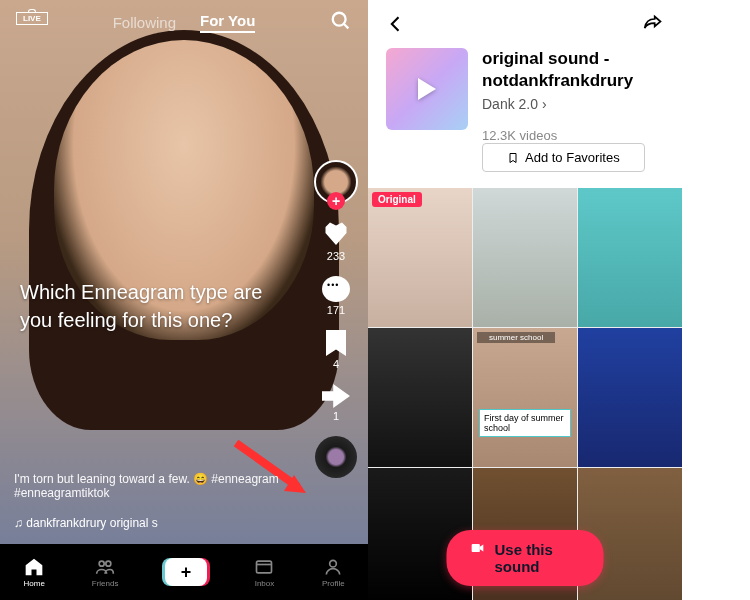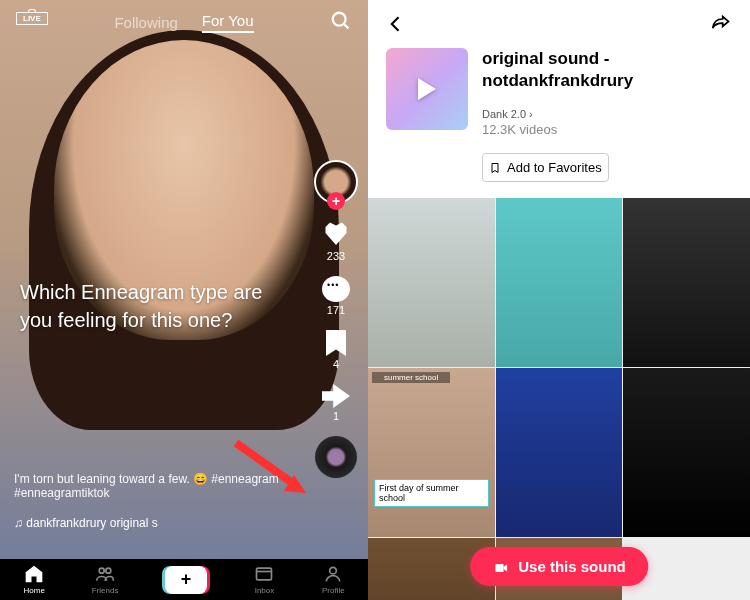--- a/index.html
+++ b/index.html
@@ -1,73 +1,73 @@
 <!DOCTYPE html>
 <html><head>
 <meta charset="utf-8">
 <style>
 *{margin:0;padding:0;box-sizing:border-box;font-family:-apple-system,BlinkMacSystemFont,sans-serif}
 body{width:750px;height:600px;display:flex;background:#fff;overflow:hidden}
 .phone{position:relative;overflow:hidden}
 .phone-left{width:368px;height:600px;background:linear-gradient(180deg,#c9a88e 0%,#b89b82 40%,#6b7a9e 100%);color:#fff}
-.phone-right{width:382px;height:600px;background:#fff;color:#000;position:relative}
+.phone-right{width:314px;height:600px;background:#fff;color:#000;position:relative}
 .top-nav{position:absolute;top:12px;left:0;right:0;display:flex;align-items:center;justify-content:center;gap:24px;z-index:10}
 .live-box{position:absolute;left:16px;top:12px;border:1.5px solid #fff;border-radius:0;padding:1px 6px;font-size:8px;font-weight:700}
 .live-box::before{content:'';position:absolute;top:-4px;left:50%;transform:translateX(-50%);width:6px;height:3px;border:1.5px solid #fff;border-bottom:none;border-radius:3px 3px 0 0}
 .tab{font-size:15px;color:rgba(255,255,255,.6)}
-.tab.active{color:#fff;font-weight:400;border-bottom:2.5px solid #fff;padding-bottom:2px}
+.tab.active{color:#fff;font-weight:700;border-bottom:2.5px solid #fff;padding-bottom:2px}
 .search-ico{position:absolute;right:16px;top:10px}
 .face{position:absolute;top:40px;left:50%;transform:translateX(-50%);width:260px;height:300px;border-radius:50% 50% 45% 45%;background:radial-gradient(ellipse at 50% 35%,#e8c5a8 0%,#d4a888 60%,#3a2818 75%);overflow:hidden}
 .hair{position:absolute;top:30px;left:50%;transform:translateX(-50%);width:310px;height:400px;background:#2a1810;border-radius:50% 50% 20% 20%}
 .caption{position:absolute;top:278px;left:20px;right:88px;font-size:20px;line-height:1.4;text-shadow:0 1px 3px rgba(0,0,0,.4);font-weight:500}
 .meta{position:absolute;bottom:70px;left:14px;right:80px;font-size:13px}
 .username{font-weight:600;margin-bottom:6px}
 .desc{font-size:12px;opacity:.95;margin-bottom:16px}
 .music{font-size:12px;display:flex;align-items:center;gap:6px}
 .right-rail{position:absolute;right:10px;top:160px;display:flex;flex-direction:column;align-items:center;gap:14px}
 .avatar-circ{width:44px;height:44px;border-radius:50%;border:2px solid #fff;background:radial-gradient(circle,#d4a888 40%,#2a1810 55%);position:relative}
 .plus-badge{position:absolute;bottom:-8px;left:50%;transform:translateX(-50%);width:18px;height:18px;background:#fe2c55;border-radius:50%;display:flex;align-items:center;justify-content:center;font-size:14px;font-weight:700}
 .rail-item{display:flex;flex-direction:column;align-items:center;gap:2px;color:#fff}
 .rail-count{font-size:11px}
 .heart{width:30px;height:30px;background:#fff;clip-path:polygon(50% 90%,15% 50%,15% 30%,30% 15%,50% 25%,70% 15%,85% 30%,85% 50%)}
 .comment{width:28px;height:26px;background:#fff;border-radius:50%;position:relative}
 .comment::after{content:'•••';position:absolute;top:4px;left:5px;color:#000;font-size:9px;letter-spacing:1px}
 .bookmark{width:20px;height:26px;background:#fff;clip-path:polygon(0 0,100% 0,100% 100%,50% 75%,0 100%)}
 .share-arr{width:28px;height:24px;background:#fff;clip-path:polygon(40% 0,100% 50%,40% 100%,40% 70%,0 70%,0 30%,40% 30%)}
 .disc{width:42px;height:42px;border-radius:50%;background:radial-gradient(circle,#9b7aa8 25%,#1a1a1a 35%,#333 100%)}
 .arrow-annot{position:absolute;bottom:95px;right:50px;width:90px;height:70px;pointer-events:none}
-.bottom-nav{position:absolute;bottom:0;left:0;right:0;height:41px;background:#000;display:flex;align-items:center;justify-content:space-around;padding:4px 0}
+.bottom-nav{position:absolute;bottom:0;left:0;right:0;height:56px;background:#000;display:flex;align-items:center;justify-content:space-around;padding:4px 0}
 .nav-item{display:flex;flex-direction:column;align-items:center;gap:2px;color:#888;font-size:8px}
 .nav-item.active{color:#fff}
 .nav-create{width:42px;height:28px;background:#fff;border-radius:8px;display:flex;align-items:center;justify-content:center;box-shadow:-3px 0 0 #69c9d0,3px 0 0 #ee1d52;font-size:18px;font-weight:700;color:#000}
 
 .r-top{display:flex;align-items:center;justify-content:space-between;padding:14px 18px}
 .sound-head{display:flex;gap:14px;padding:0 18px 16px}
 .sound-art{width:82px;height:82px;border-radius:6px;background:linear-gradient(135deg,#f5a8d0,#c8a8f5,#a8d0f5);position:relative;display:flex;align-items:center;justify-content:center}
 .play-tri{width:0;height:0;border-left:18px solid #fff;border-top:11px solid transparent;border-bottom:11px solid transparent;filter:drop-shadow(0 1px 2px rgba(0,0,0,.3))}
 .sound-info{flex:1}
 .sound-title{font-size:17px;font-weight:600;line-height:1.3}
-.sound-artist{font-size:11px;color:#555;margin-top:16px}
-.sound-count{font-size:13px;color:#888;margin-top:2px}
-.fav-btn{margin-top:16px;border:1px solid #ccc;border-radius:4px;padding:6px 6px;font-size:13px;display:inline-flex;align-items:center;gap:6px}
+.sound-artist{font-size:14px;color:#555;margin-top:4px}
+.sound-count{font-size:13px;color:#888;margin-top:16px}
+.fav-btn{margin-top:0;border:1px solid #ccc;border-radius:4px;padding:6px 24px;font-size:13px;display:inline-flex;align-items:center;gap:6px}
 .grid{display:grid;grid-template-columns:repeat(3,1fr);gap:1px;background:#eee}
 .cell{aspect-ratio:3/4;background:#888;position:relative;overflow:hidden}
 .cell.c1{background:linear-gradient(180deg,#e8d5c8,#c8b0a0)}
 .cell.c2{background:linear-gradient(180deg,#d0d8d8,#a8b0a8)}
 .cell.c3{background:linear-gradient(180deg,#5ec8c8,#48a8a8)}
 .cell.c4{background:linear-gradient(180deg,#333,#111)}
 .cell.c5{background:linear-gradient(180deg,#c8a890,#a88870)}
 .cell.c6{background:linear-gradient(180deg,#2040a0,#182870)}
 .cell.c7{background:linear-gradient(180deg,#1a1a1a,#000)}
 .cell.c8{background:linear-gradient(180deg,#705030,#483020)}
 .cell.c9{background:linear-gradient(180deg,#806040,#604830)}
 .orig-badge{position:absolute;top:4px;left:4px;background:#fe2c55;color:#fff;font-size:10px;padding:2px 6px;border-radius:3px;font-weight:600}
 .cell-cap{position:absolute;bottom:30px;left:6px;right:6px;background:#fff;color:#000;font-size:9px;padding:3px 4px;border:1px solid #4ec8c8}
 .cell-cap2{position:absolute;top:4px;left:4px;background:rgba(0,0,0,.4);color:#fff;font-size:8px;padding:1px 12px}
-.use-btn{position:absolute;bottom:14px;left:50%;transform:translateX(-50%);background:#fe2c55;color:#ffffff;border-radius:24px;padding:11px 22px;font-size:15px;font-weight:600;display:flex;align-items:flex-end;gap:8px;box-shadow:0 2px 8px rgba(254,44,85,.4)}
+.use-btn{position:absolute;bottom:14px;left:50%;transform:translateX(-50%);background:#fe2c55;color:#0f172a;border-radius:24px;padding:11px 22px;font-size:15px;font-weight:600;display:flex;align-items:flex-start;gap:8px;box-shadow:0 2px 8px rgba(254,44,85,.4)}
 svg{display:block}
 </style>
 </head>
 <body>
 
 <div class="phone phone-left">
   <div class="hair"></div>
   <div class="face"></div>
 
   <div class="live-box">LIVE</div>
@@ -177,20 +177,23 @@
           <svg width="12" height="14" viewBox="0 0 24 24" fill="none" stroke="#000" stroke-width="2">
               <path d="M6 3h12v18l-6-4-6 4V3z"></path>
             </svg>
         </span>
         <span>Add to Favorites</span>
       </div>
     </div>
   </div>
 
   <div class="grid">
+    <div class="cell c1">
+      <span class="orig-badge">Original</span>
+    </div>
     <div class="cell c2"></div>
     <div class="cell c3"></div>
     <div class="cell c4"></div>
     <div class="cell c5">
       <span class="cell-cap2">summer school</span>
       <div class="cell-cap">First day of summer school</div>
     </div>
     <div class="cell c6"></div>
     <div class="cell c7"></div>
     <div class="cell c8"></div>

